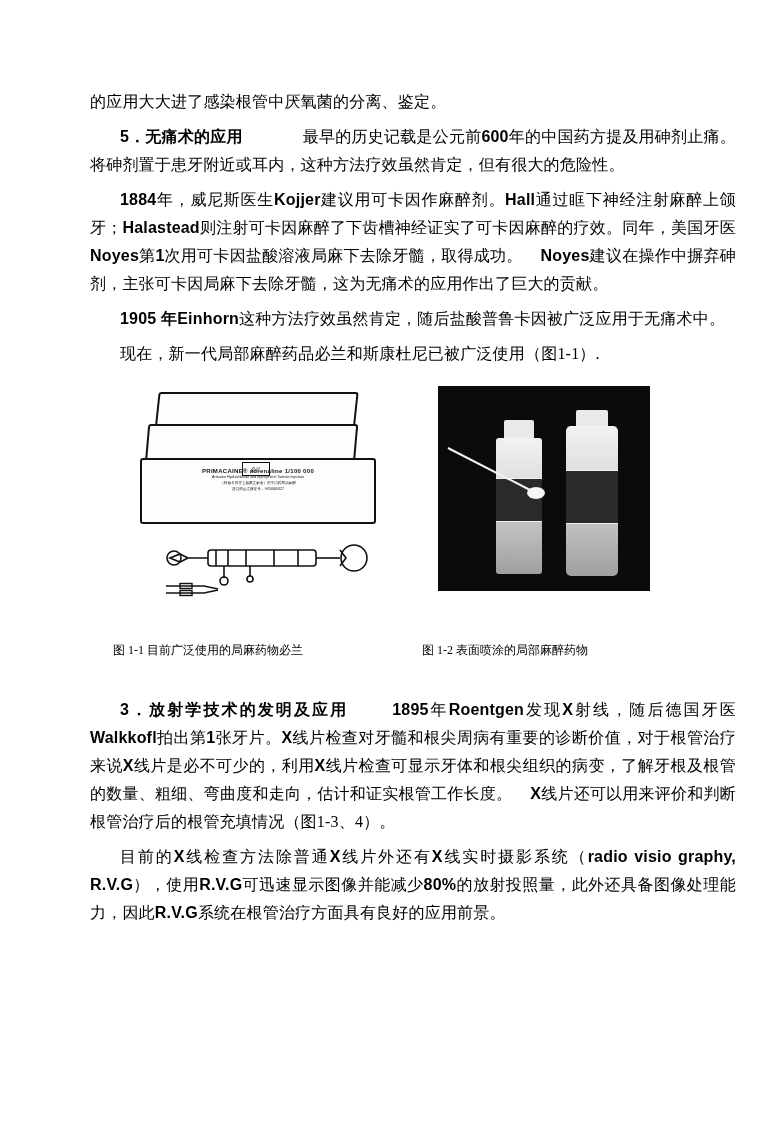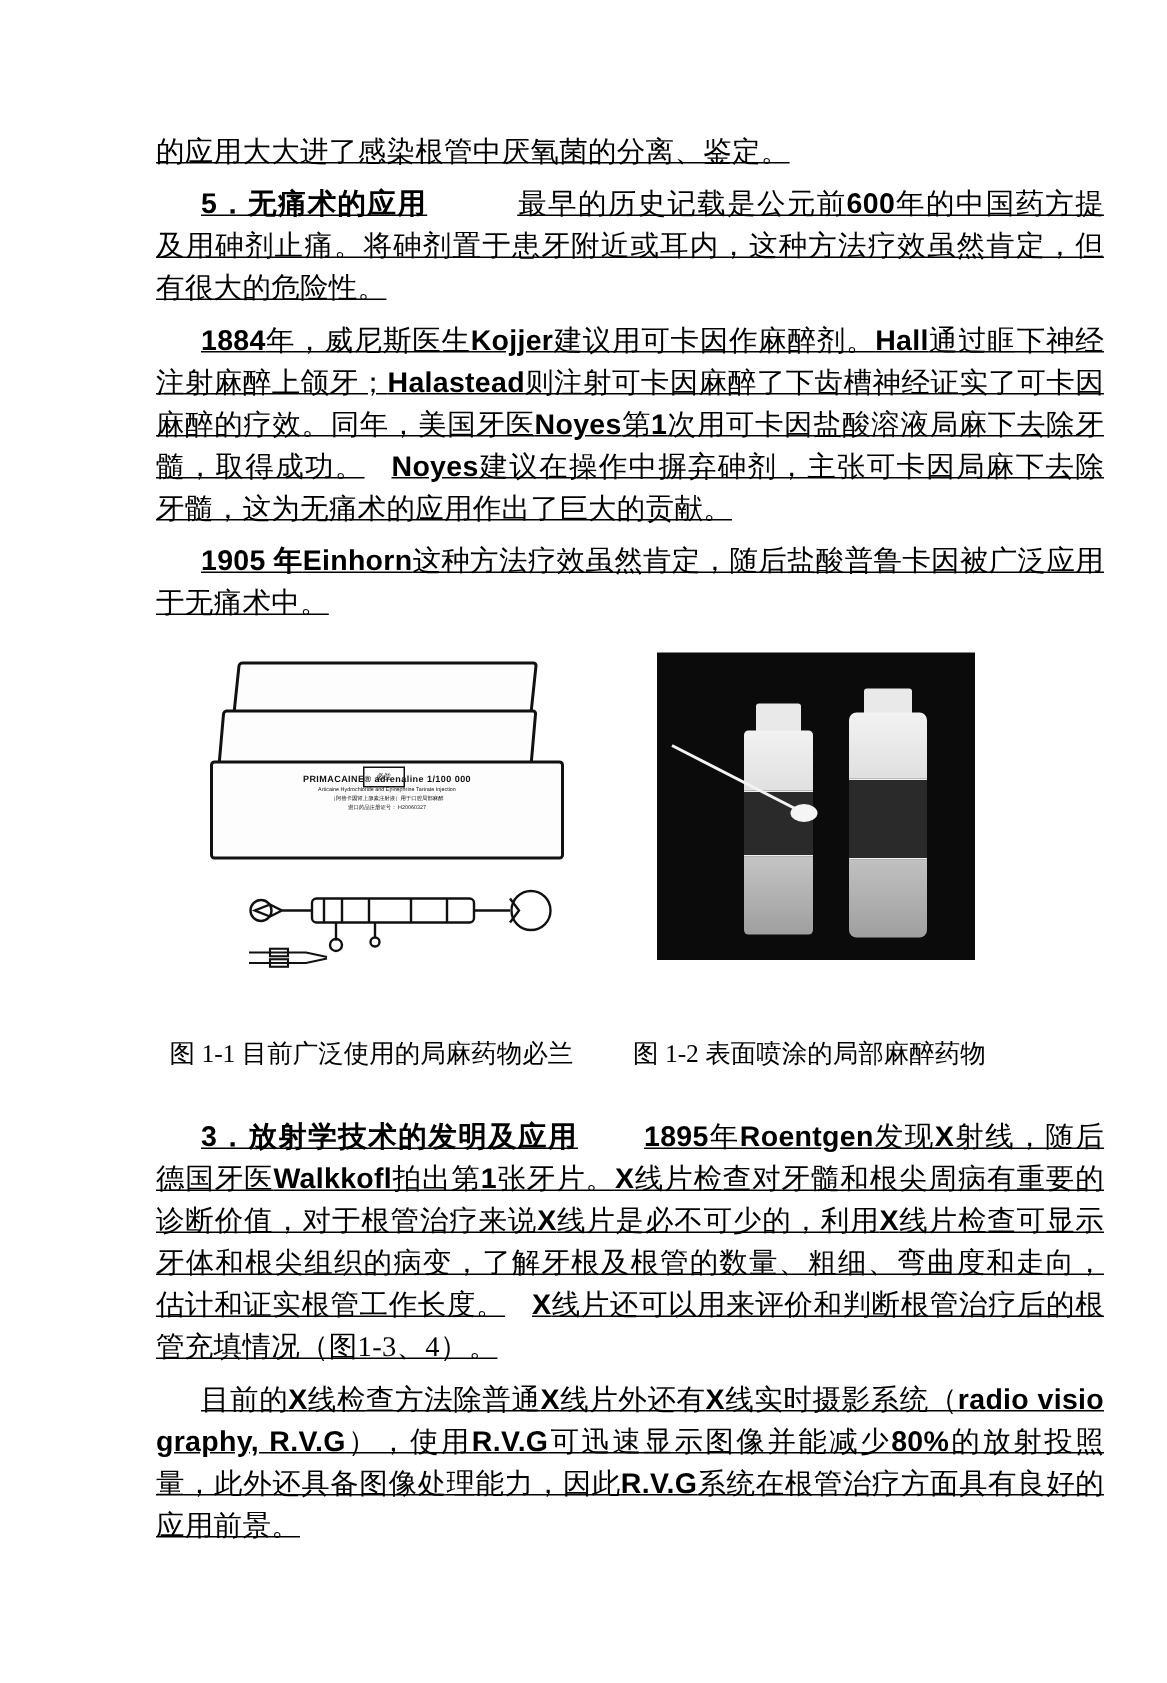--- a/index.html
+++ b/index.html
@@ -17,26 +17,25 @@
     font-family: "Liberation Serif", "DejaVu Serif", serif;
     color: #000000;
   }
   .content {
     position: absolute;
     left: 88px;
     top: 88px;
     width: 648px;
   }
   p {
-    margin: 0 0 7px 16px;
-    font-size: 19px;
+    margin: 0 0 7px 2px;
+    font-size: 16px;
     line-height: 28px;
     text-align: justify;
     letter-spacing: 0.2px;
-    text-decoration: underline;
   }
   .indent { text-indent: 30px; }
   .b { font-weight: bold; font-family: "Liberation Sans", sans-serif; }
   .gap-sm { display: inline-block; width: 44px; }
   .gap-md { display: inline-block; width: 60px; }
   .gap-xs { display: inline-block; width: 18px; }
 
   
   .figures {
     position: relative;
@@ -46,21 +45,21 @@
   .fig {
     position: absolute;
   }
   .fig1 { left: 50px; top: 0; width: 270px; height: 215px; }
   .fig2 { left: 350px; top: 0; width: 212px; height: 205px; }
 
   .fig-caption-row {
     position: relative;
     height: 24px;
     margin-top: 6px;
-    font-size: 17px;
+    font-size: 12px;
   }
   .cap {
     position: absolute;
     white-space: nowrap;
   }
   .cap1 { left: 25px; }
   .cap2 { left: 334px; }
 
   
   .photo1 { position: relative; width: 100%; height: 100%; }
@@ -156,20 +155,21 @@
 <body>
 
 <div class="page">
   <div class="content">
 
     <div id="body-top">
         <p><span>的应用大大进了感染根管中厌氧菌的分离、鉴定。</span></p>
         <p class="indent"><span class="b">5．无痛术的应用</span><span class="gap-md"></span><span>最早的历史记载是公元前</span><span class="b">600</span><span>年的中国药方提及用砷剂止痛。将砷剂置于患牙附近或耳内，这种方法疗效虽然肯定，但有很大的危险性。</span></p>
         <p class="indent"><span class="b">1884</span><span>年，威尼斯医生</span><span class="b">Kojjer</span><span>建议用可卡因作麻醉剂。</span><span class="b">Hall</span><span>通过眶下神经注射麻醉上颌牙；</span><span class="b">Halastead</span><span>则注射可卡因麻醉了下齿槽神经证实了可卡因麻醉的疗效。同年，美国牙医</span><span class="b">Noyes</span><span>第</span><span class="b">1</span><span>次用可卡因盐酸溶液局麻下去除牙髓，取得成功。</span><span class="gap-xs"></span><span class="b">Noyes</span><span>建议在操作中摒弃砷剂，主张可卡因局麻下去除牙髓，这为无痛术的应用作出了巨大的贡献。</span></p>
         <p class="indent"><span class="b">1905 年</span><span class="b">Einhorn</span><span>这种方法疗效虽然肯定，随后盐酸普鲁卡因被广泛应用于无痛术中。</span></p>
+        <p class="indent"><span>现在，新一代局部麻醉药品必兰和斯康杜尼已被广泛使用（图1-1）.</span></p>
       </div>
 
     <div class="figures">
 
       <div class="fig fig1">
         <div class="photo1">
           <div class="box box-top"></div>
           <div class="box box-mid"></div>
           <div class="box box-front">
             <div class="box-front-label">

